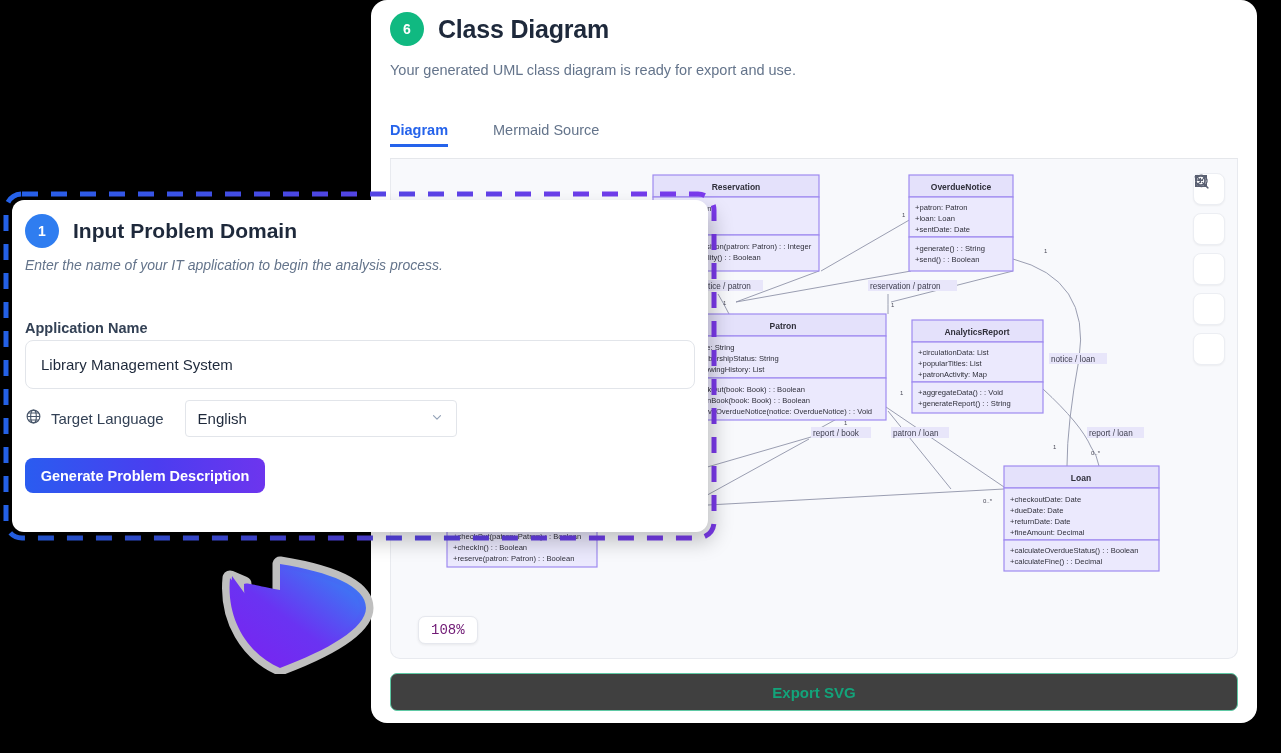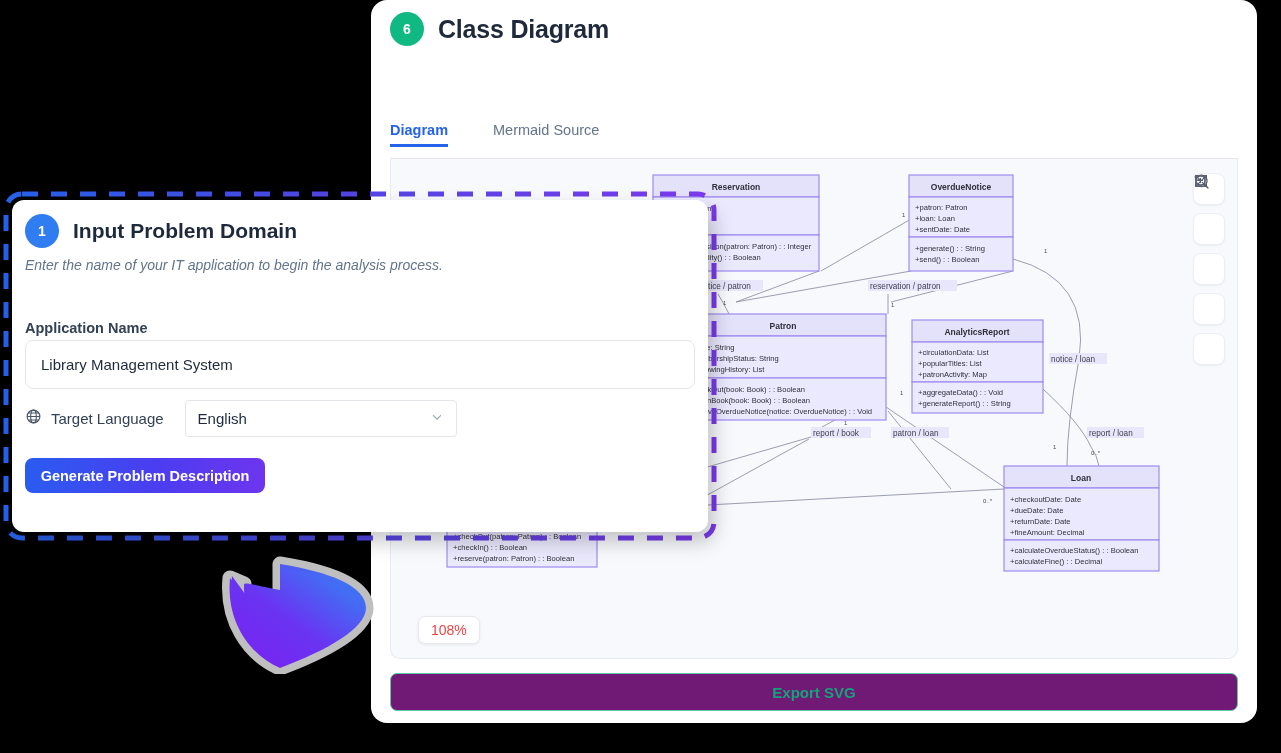--- a/index.html
+++ b/index.html
@@ -52,41 +52,42 @@
     border-top: none;
     border-radius: 0 0 10px 10px;
     overflow: hidden;
   }
   .canvas svg { position: absolute; left: 0; top: 0; }
 
   
   .zoom-readout {
     position: absolute; left: 27px; top: 457px;
     background: #ffffff; border: 1px solid #e6e8ee; border-radius: 7px;
-    padding: 5px 12px; font-size: 14px; color: #ef4444;
+    padding: 5px 12px; font-size: 14px; color: #701a75;
     box-shadow: 0 1px 3px rgba(0,0,0,0.07);
+    font-family: Liberation Mono, monospace;
   }
 
   
   .dtools { position: absolute; right: 12px; top: 14px; display: flex; flex-direction: column; gap: 8px; }
   .dtool {
     width: 32px; height: 32px; border-radius: 8px;
     background: #ffffff; border: 1px solid #eceef3;
     display: flex; align-items: center; justify-content: center;
     box-shadow: 0 1px 2px rgba(0,0,0,0.05);
     cursor: pointer;
   }
   .dtool svg { display:block; }
 
   
   .bc-footer { position: absolute; left: 19px; top: 673px; width: 848px; display: flex; gap: 21px; }
   .fbtn {
     flex: 1; height: 38px;
     border: 1.5px solid #5ec9a4; border-radius: 7px;
-    background: #701a75; color: #13a37a;
+    background: #404040; color: #13a37a;
     font-size: 15px; font-weight: bold;
     display: flex; align-items: center; justify-content: center;
     cursor: pointer;
   }
   
   .dash-frame { position: absolute; left: 2px; top: 190px; width: 716px; height: 352px; pointer-events: none; }
   .front-card {
     position: absolute; left: 12px; top: 200px;
     width: 696px; height: 332px;
     background: #ffffff;
@@ -148,20 +149,21 @@
 
 <div id="root">
 
   <div class="back-card">
 
     <div class="bc-header">
       <div class="step-badge">6</div>
       <div class="bc-title">Class Diagram</div>
     </div>
 
+    <div class="bc-sub">Your generated UML class diagram is ready for export and use.</div>
 
     <div class="tabs">
       <div class="tab active">Diagram</div>
       <div class="tab idle">Mermaid Source</div>
     </div>
     <div class="tabs-rule"></div>
 
     <div class="canvas">
 
       <svg width="848" height="500" viewBox="0 0 848 500">

